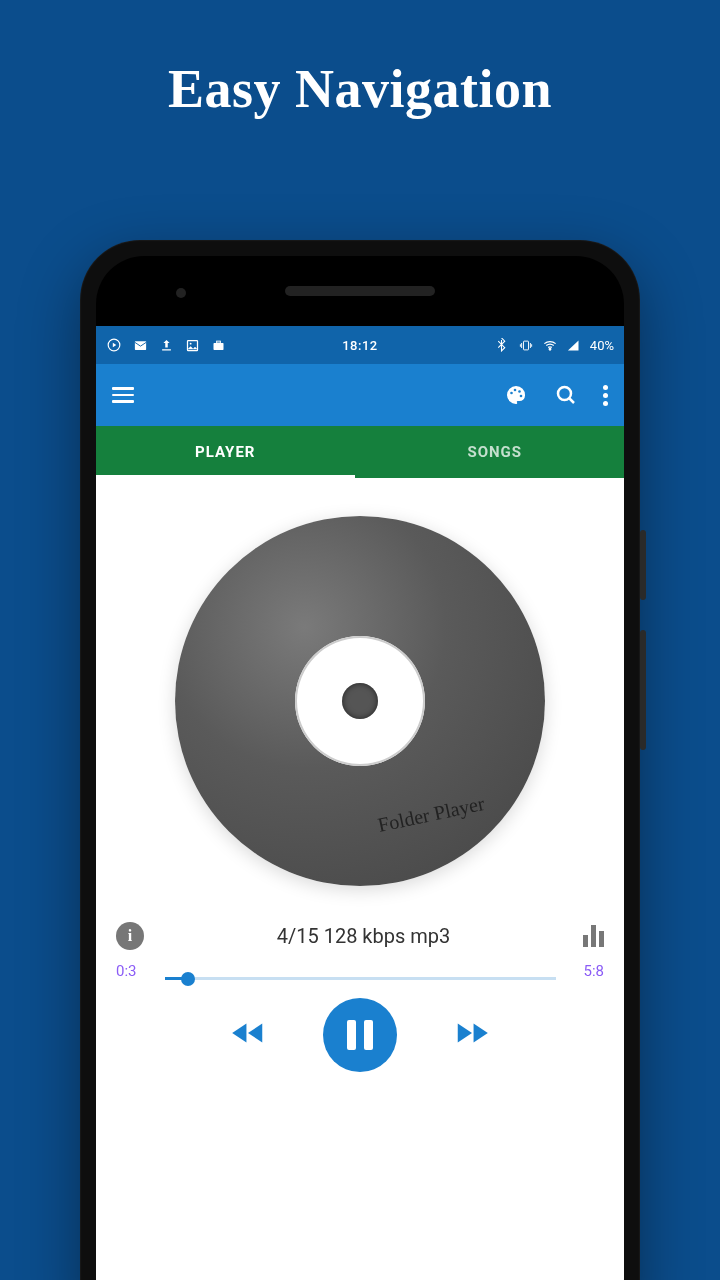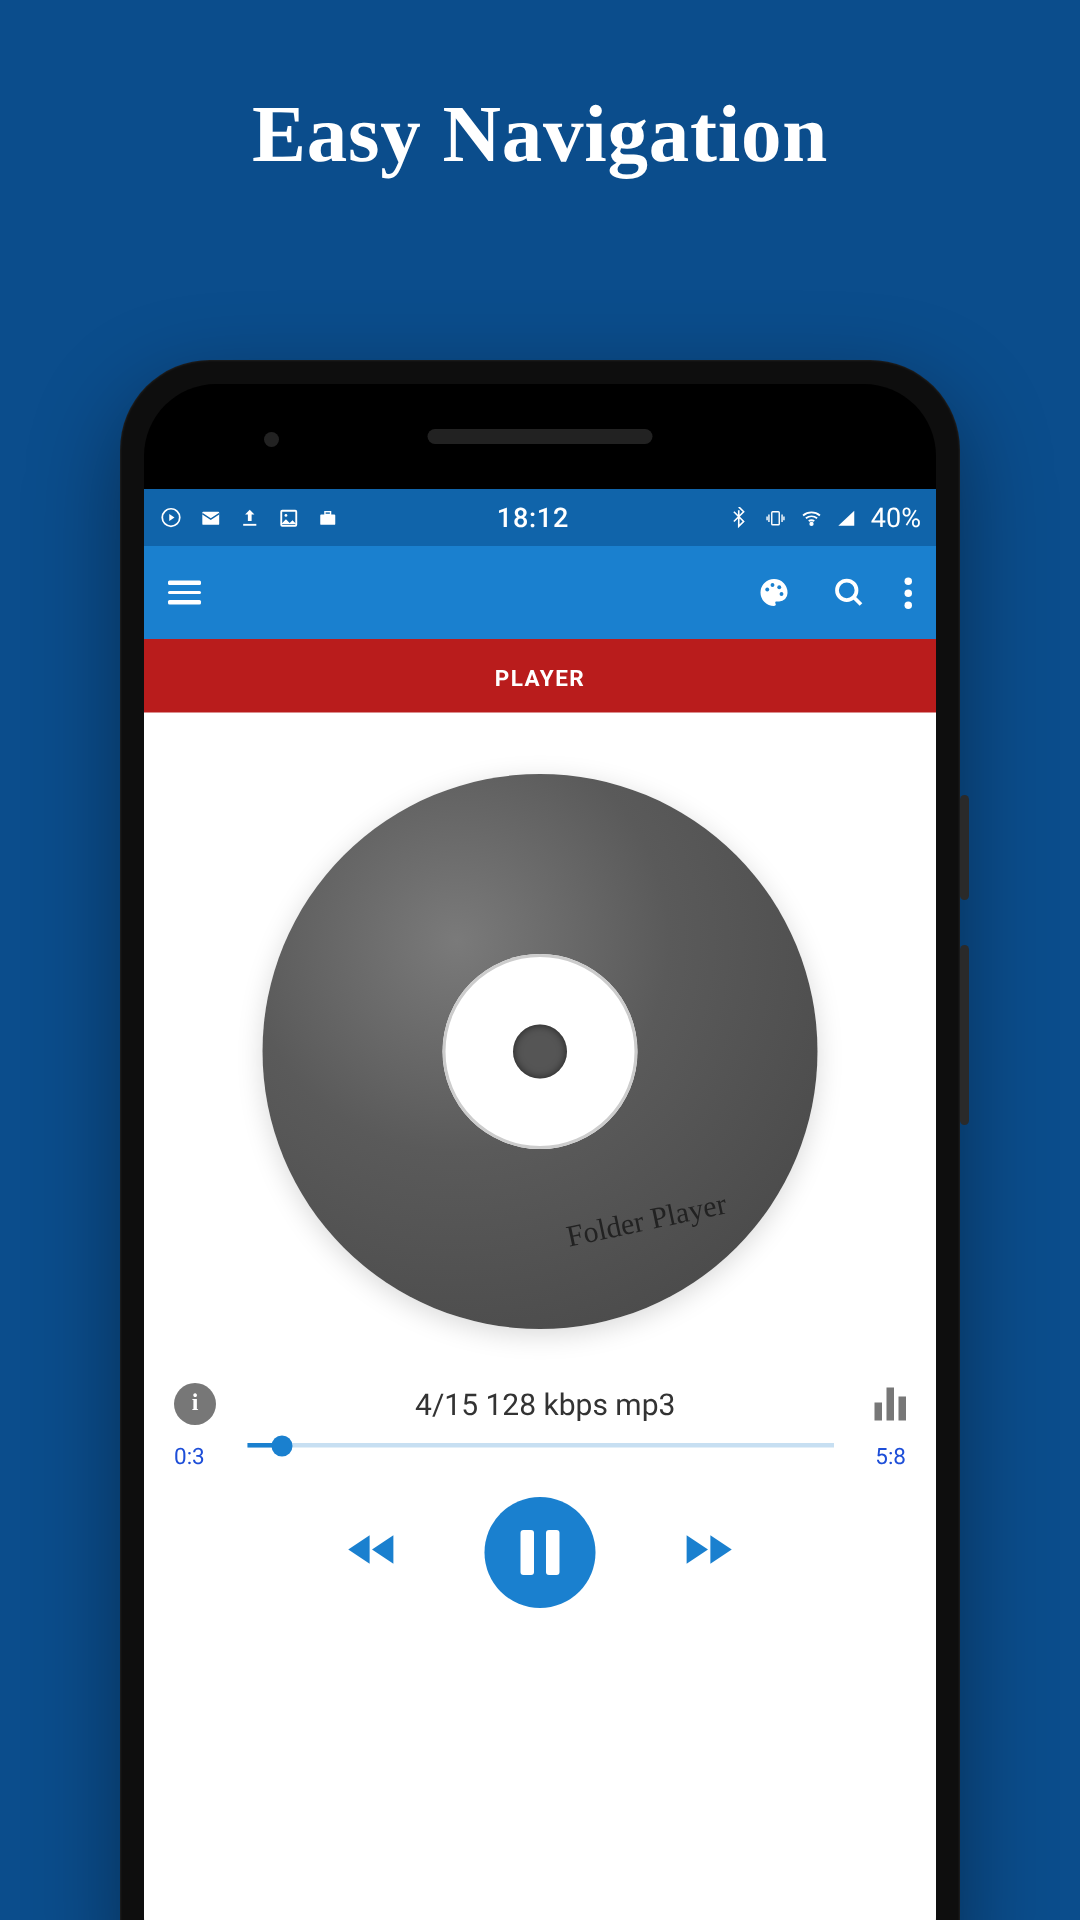--- a/index.html
+++ b/index.html
@@ -72,21 +72,21 @@
     flex-direction: column;
   }
 
   
   .status-bar {
     height: 38px;
     background: #1064aa;
     color: #fff;
     display: flex;
     align-items: center;
-    font-size: 18px;
+    font-size: 13px;
     padding: 0 10px;
   }
   .status-left { display: flex; gap: 10px; align-items: center; }
   .status-center { flex: 1; text-align: center; font-weight: 500; letter-spacing: 0.5px;}
   .status-right { display: flex; gap: 8px; align-items: center; }
   .sb-icon { width: 16px; height: 16px; display:inline-flex; align-items:center; justify-content:center; }
 
   
   .action-bar {
     height: 62px;
@@ -100,21 +100,21 @@
   .hamburger { display:flex; flex-direction:column; gap:4px; cursor:pointer;}
   .hamburger div { width:22px; height:2.5px; background:#fff; border-radius:1px;}
   .action-spacer { flex:1; }
   .action-icon { width:26px; height:26px; display:flex; align-items:center; justify-content:center; cursor:pointer;}
   .kebab { display:flex; flex-direction:column; gap:3px; cursor:pointer;}
   .kebab div { width:5px; height:5px; background:#fff; border-radius:50%; }
 
   
   .tabs {
     height: 52px;
-    background: #b91c1c;
+    background: #15803d;
     display: flex;
     gap: 11px;
   }
   .tab {
     flex:1;
     display:flex;
     align-items:center;
     justify-content:center;
     color: rgba(255,255,255,0.75);
     font-weight: 700;
@@ -206,25 +206,25 @@
     align-items:center;
     justify-content:space-between;
     margin-top: 20px;
   }
   .shuffle-icon, .repeat-icon { width:26px; height:26px; cursor:pointer; color:#777;}
   .track-title { color:#333; font-size:22px; font-weight:400; }
 
   .progress-row {
     width:100%;
     display:flex;
-    align-items:flex-start;
+    align-items:flex-end;
     gap:28px;
     margin-top: 12px;
     font-size:15px;
-    color:#1d4ed8;
+    color:#8b5cf6;
   }
   .progress-bar {
     flex:1; height:3px; background:#c7dff2; position:relative; cursor:pointer;
   }
   .progress-fill {
     position:absolute; left:0; top:0; bottom:0;
     background:#1a80cf;
   }
   .progress-thumb {
     position:absolute; top:50%; transform:translate(-50%,-50%);
@@ -350,20 +350,21 @@
         </div>
         <div class="kebab">
           <div></div>
             <div></div>
             <div></div>
         </div>
       </div>
 
       <div class="tabs">
         <div class="tab active">PLAYER</div>
+        <div class="tab">SONGS</div>
       </div>
 
       <div class="player-area">
         <div class="disc">
           <div class="disc-center">
             <div class="disc-hole"></div>
           </div>
           <div class="disc-label">Folder Player</div>
         </div>
 

